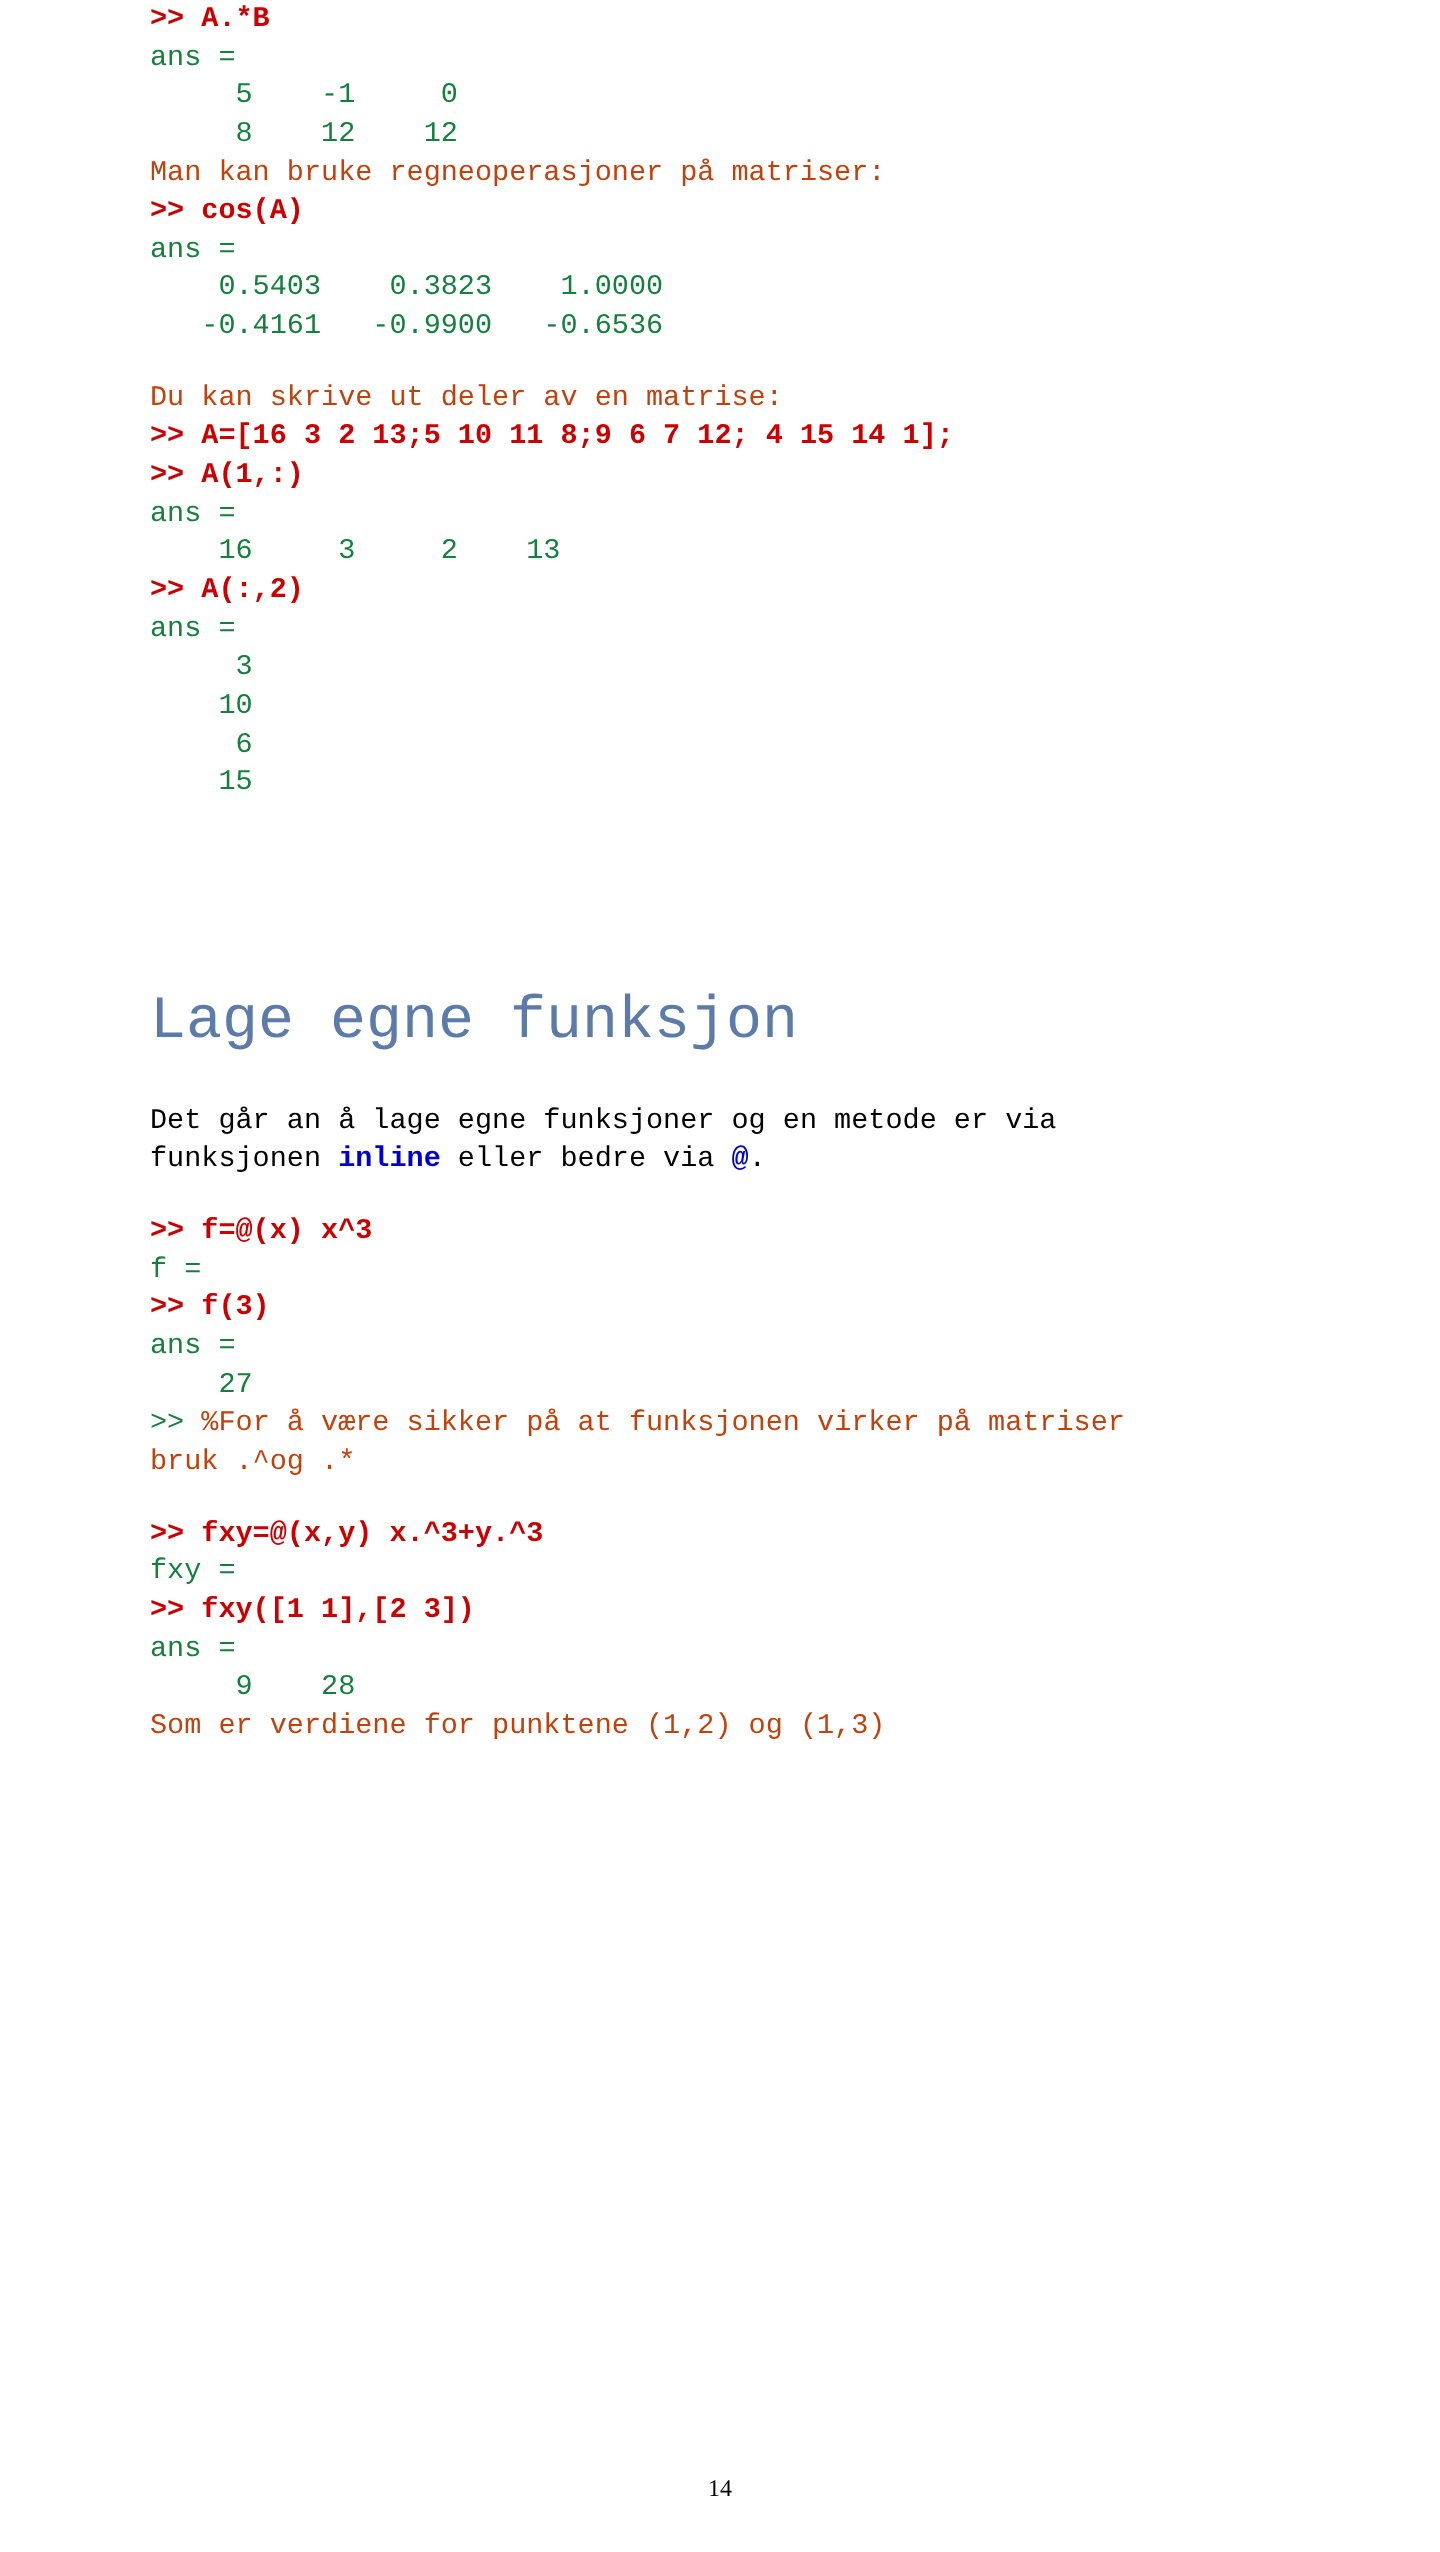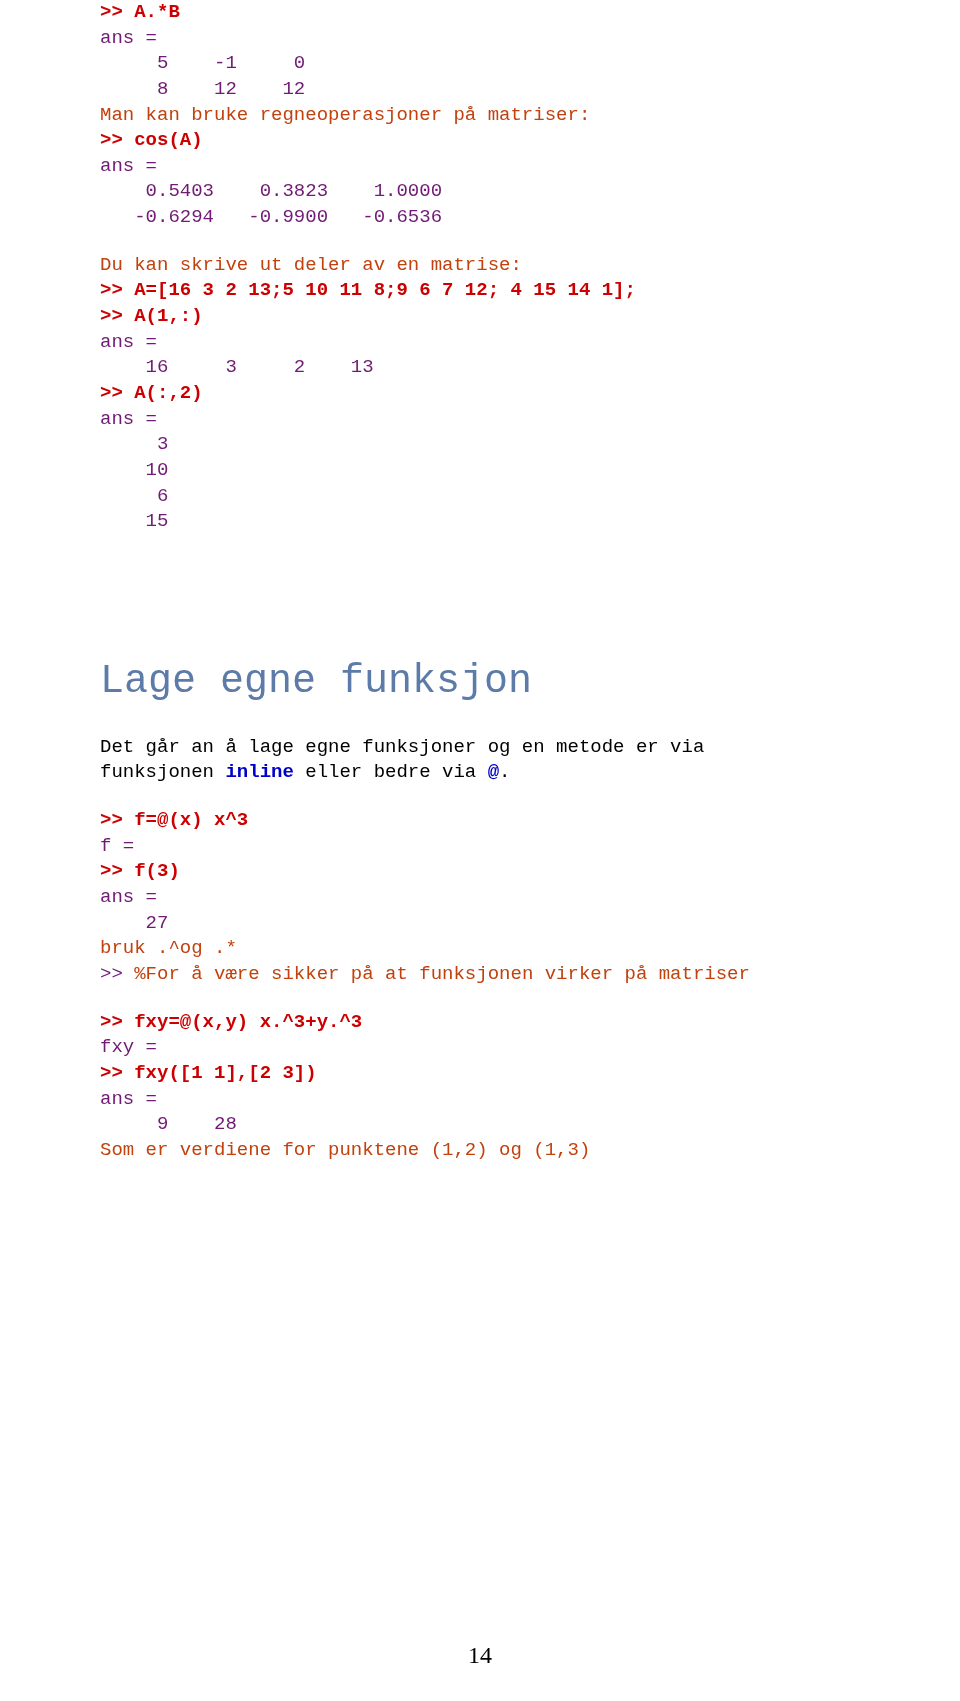--- a/index.html
+++ b/index.html
@@ -11,21 +11,21 @@
     line-height: 1.35;
     color: #000;
     width: 960px;
   }
   .page {
     padding: 0 100px 40px 100px;
     box-sizing: border-box;
     min-height: 1701px;
     position: relative;
   }
-  .red { color: #701a75; }
+  .red { color: #15803d; }
   .red-bold { color: #cc0000; font-weight: bold; }
   .blue-bold { color: #0000cc; font-weight: bold; margin-top: 22px; }
   .black { color: #c2410c; }
   .line { white-space: pre; }
   .heading {
     font-family: "Courier New", Courier, monospace;
     font-size: 40px;
     color: #5c7ba8;
     margin-top: 120px;
     margin-bottom: 26px;
@@ -35,41 +35,41 @@
     font-family: "Courier New", Courier, monospace;
     color: #000;
   }
   .page-num {
     position: absolute;
     bottom: 30px;
     left: 0;
     width: 100%;
     text-align: center;
     font-family: "Times New Roman", serif;
-    font-size: 24px;
+    font-size: 16px;
     color: #000;
   }
   .spacer-md { height: 22px; }
 </style>
 </head>
 <body>
 
 <div class="page">
 
   <div class="line red-bold">&gt;&gt; A.*B</div>
   <div class="line red">ans =</div>
   <div class="line red">     5    -1     0</div>
   <div class="line red">     8    12    12</div>
 
   <div class="line black">Man kan bruke regneoperasjoner på matriser:</div>
 
   <div class="line red-bold">&gt;&gt; cos(A)</div>
   <div class="line red">ans =</div>
   <div class="line red">    0.5403    0.3823    1.0000</div>
-  <div class="line red">   -0.6294   -0.9900   -0.6536</div>
+  <div class="line red">   -0.4161   -0.9900   -0.6536</div>
 
   <div class="spacer-md"></div>
 
   <div class="line black">Du kan skrive ut deler av en matrise:</div>
 
   <div class="line red-bold">&gt;&gt; A=[16 3 2 13;5 10 11 8;9 6 7 12; 4 15 14 1];</div>
   <div class="line red-bold">&gt;&gt; A(1,:)</div>
   <div class="line red">ans =</div>
   <div class="line red">    16     3     2    13</div>
   <div class="line red-bold">&gt;&gt; A(:,2)</div>
@@ -86,22 +86,22 @@
     <span>funksjonen </span><span class="blue-bold">inline</span><span> eller bedre via </span><span class="blue-bold">@</span><span>.</span>
   </div>
 
   <div class="spacer-md"></div>
 
   <div class="line red-bold">&gt;&gt; f=@(x) x^3</div>
   <div class="line red">f =</div>
   <div class="line red-bold">&gt;&gt; f(3)</div>
   <div class="line red">ans =</div>
   <div class="line red">    27</div>
+  <div class="line"><span class="red">&gt;&gt; </span><span class="black">%For å være sikker på at funksjonen virker på matriser</span></div>
   <div class="line black">bruk .^og .*</div>
-  <div class="line"><span class="red">&gt;&gt; </span><span class="black">%For å være sikker på at funksjonen virker på matriser</span></div>
 
   <div class="spacer-md"></div>
 
   <div class="line red-bold">&gt;&gt; fxy=@(x,y) x.^3+y.^3</div>
   <div class="line red">fxy =</div>
   <div class="line red-bold">&gt;&gt; fxy([1 1],[2 3])</div>
   <div class="line red">ans =</div>
   <div class="line red">     9    28</div>
 
   <div class="line black">Som er verdiene for punktene (1,2) og (1,3)</div>

